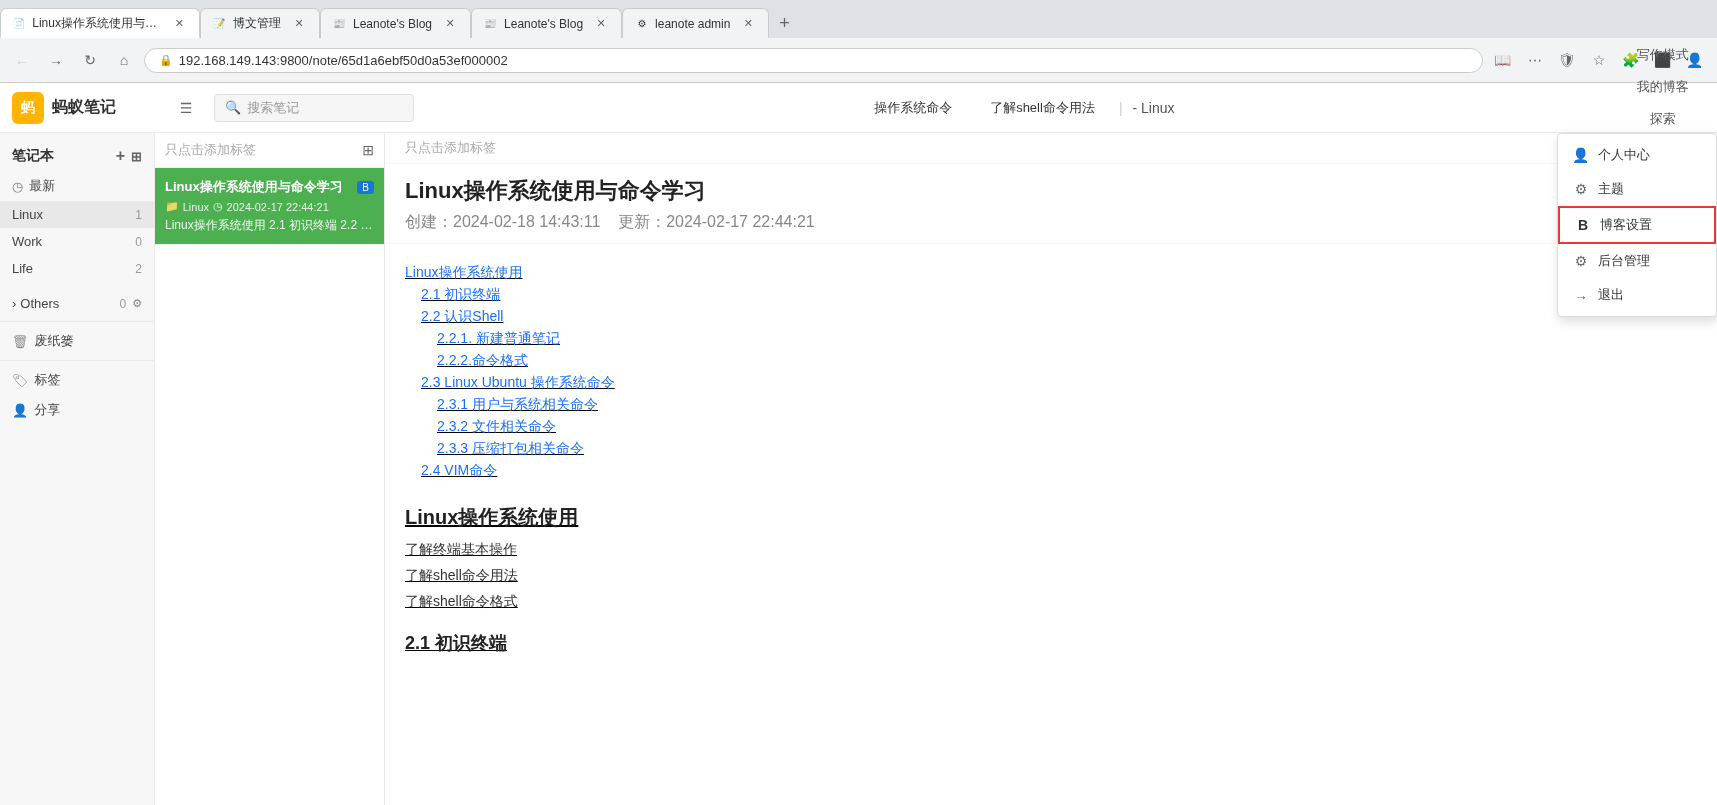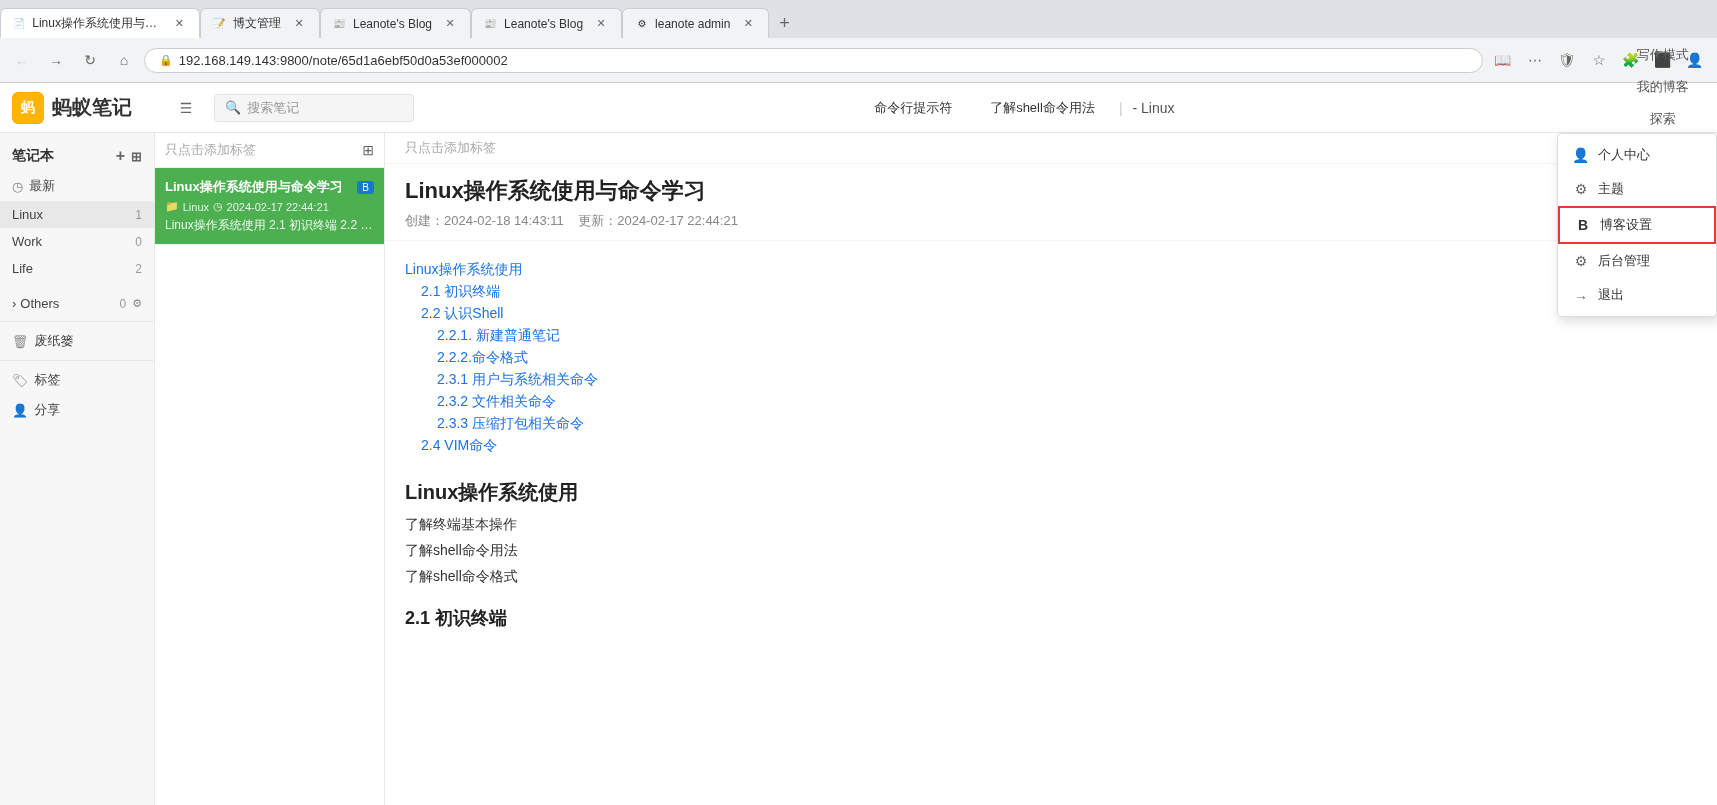--- a/index.html
+++ b/index.html
@@ -24,21 +24,21 @@
     .browser-actions { display: flex; gap: 4px; align-items: center; }
     .browser-action-btn { width: 28px; height: 28px; display: flex; align-items: center; justify-content: center; color: #666; cursor: pointer; font-size: 14px; }
 
     
     .app { display: flex; height: calc(805px - 82px); }
 
     
     .app-topbar { display: flex; align-items: center; height: 50px; background: #fff; border-bottom: 1px solid #e8e8e8; padding: 0 12px; gap: 10px; position: relative; }
     .app-logo { display: flex; align-items: center; gap: 8px; width: 150px; }
     .logo-icon { width: 32px; height: 32px; background: #ffb400; border-radius: 6px; display: flex; align-items: center; justify-content: center; color: #fff; font-weight: bold; font-size: 14px; }
-    .logo-text { font-size: 20px; font-weight: bold; color: #333; }
+    .logo-text { font-size: 16px; font-weight: bold; color: #333; }
     .topbar-menu-btn { width: 28px; height: 28px; display: flex; align-items: center; justify-content: center; color: #666; cursor: pointer; }
     .topbar-search { flex: 0 0 200px; background: #f5f5f5; border: 1px solid #e0e0e0; border-radius: 4px; padding: 4px 10px; font-size: 13px; color: #999; display: flex; align-items: center; gap: 6px; margin-left: 4px; }
     .topbar-center { flex: 1; display: flex; align-items: center; justify-content: center; gap: 10px; }
     .topbar-btn { padding: 6px 14px; font-size: 13px; color: #333; cursor: pointer; border-radius: 4px; }
     .topbar-sep { color: #ccc; }
     .topbar-title { font-size: 14px; color: #555; }
     .topbar-right { display: flex; align-items: center; gap: 14px; margin-left: auto; flex-direction: column; }
     .topbar-right-btn { font-size: 13px; color: #555; cursor: pointer; }
     .topbar-avatar { width: 28px; height: 28px; border-radius: 50%; background: #ccc; display: flex; align-items: center; justify-content: center; font-size: 12px; color: #fff; cursor: pointer; }
     .admin-dropdown { display: flex; align-items: center; gap: 4px; cursor: pointer; font-size: 13px; color: #333; }
@@ -68,22 +68,22 @@
     .note-item-title { font-size: 13px; font-weight: bold; color: #fff; white-space: nowrap; overflow: hidden; text-overflow: ellipsis; }
     .note-item-meta { font-size: 11px; color: rgba(255,255,255,0.85); margin-top: 4px; display: flex; align-items: center; gap: 4px; }
     .note-item-preview { font-size: 12px; color: rgba(255,255,255,0.9); margin-top: 4px; white-space: nowrap; overflow: hidden; text-overflow: ellipsis; }
     .note-badge { background: #1976d2; color: #fff; font-size: 10px; padding: 1px 5px; border-radius: 3px; margin-left: auto; }
 
     
     .main-content { flex: 1; overflow-y: auto; background: #fff; padding: 0; position: relative; }
     .content-tag-bar { display: flex; align-items: center; color: #aaa; font-size: 13px; padding: 6px 20px; border-bottom: 1px solid #f5f5f5; }
     .content-title-section { padding: 12px 20px 6px; }
     .content-title { font-size: 22px; font-weight: bold; color: #222; }
-    .content-meta { font-size: 13px; color: #888; padding: 0 20px 10px; border-bottom: 1px solid #f5f5f5; }
-    .content-body { padding: 16px 20px; }
+    .content-meta { font-size: 16px; color: #888; padding: 0 20px 10px; border-bottom: 1px solid #f5f5f5; }
+    .content-body { padding: 16px 20px; text-decoration: underline; }
     .toc-link { color: #1a73e8; text-decoration: none; display: block; font-size: 14px; margin: 4px 0; }
     .toc-link.indent1 { margin-left: 16px; }
     .toc-link.indent2 { margin-left: 32px; }
     .content-h2 { font-size: 20px; font-weight: bold; margin: 24px 0 10px; color: #222; }
     .content-p { font-size: 14px; color: #333; margin: 8px 0; }
     .content-h3 { font-size: 18px; font-weight: bold; margin: 20px 0 8px; color: #222; }
     .edit-icon { position: absolute; top: 10px; right: 16px; cursor: pointer; color: #666; font-size: 14px; }
     .dropdown-menu { position: absolute; top: 50px; right: 0; width: 160px; background: #fff; border: 1px solid #ddd; border-radius: 4px; box-shadow: 2px 4px 12px rgba(0,0,0,0.15); z-index: 999; padding: 4px 0; }
     .dropdown-item { display: flex; align-items: center; padding: 8px 14px; font-size: 13px; color: #333; cursor: pointer; gap: 8px; }
     .dropdown-item.highlighted { border: 2px solid #e53935; background: #fff; }
@@ -146,21 +146,21 @@
   <div class="app-logo">
     <div class="logo-icon">蚂</div>
     <span class="logo-text">蚂蚁笔记</span>
   </div>
   <div class="topbar-menu-btn">☰</div>
   <div class="topbar-search">
     <span>🔍</span>
     <span>搜索笔记</span>
   </div>
   <div class="topbar-center">
-    <div class="topbar-btn">命令行提示符</div>
+    <div class="topbar-btn">操作系统命令</div>
     <div class="topbar-btn">了解shell命令用法</div>
     <span class="topbar-sep">|</span>
     <span class="topbar-title">- Linux</span>
   </div>
   <div class="topbar-right">
     <span class="topbar-right-btn">写作模式</span>
     <span class="topbar-right-btn">我的博客</span>
     <span class="topbar-right-btn">探索</span>
     <div class="admin-dropdown">
       <div class="topbar-avatar">A</div>
@@ -277,20 +277,21 @@
       <span>更新：2024-02-17 22:44:21</span>
     </div>
     <div class="content-body">
 
       <div>
         <a class="toc-link" href="#">Linux操作系统使用</a>
         <a class="toc-link indent1" href="#">2.1 初识终端</a>
         <a class="toc-link indent1" href="#">2.2 认识Shell</a>
         <a class="toc-link indent2" href="#">2.2.1. 新建普通笔记</a>
         <a class="toc-link indent2" href="#">2.2.2.命令格式</a>
+        <a class="toc-link indent1" href="#">2.3 Linux Ubuntu 操作系统命令</a>
         <a class="toc-link indent2" href="#">2.3.1 用户与系统相关命令</a>
         <a class="toc-link indent2" href="#">2.3.2 文件相关命令</a>
         <a class="toc-link indent2" href="#">2.3.3 压缩打包相关命令</a>
         <a class="toc-link indent1" href="#">2.4 VIM命令</a>
       </div>
 
       <div class="content-h2">Linux操作系统使用</div>
       <p class="content-p">了解终端基本操作</p>
       <p class="content-p">了解shell命令用法</p>
       <p class="content-p">了解shell命令格式</p>

